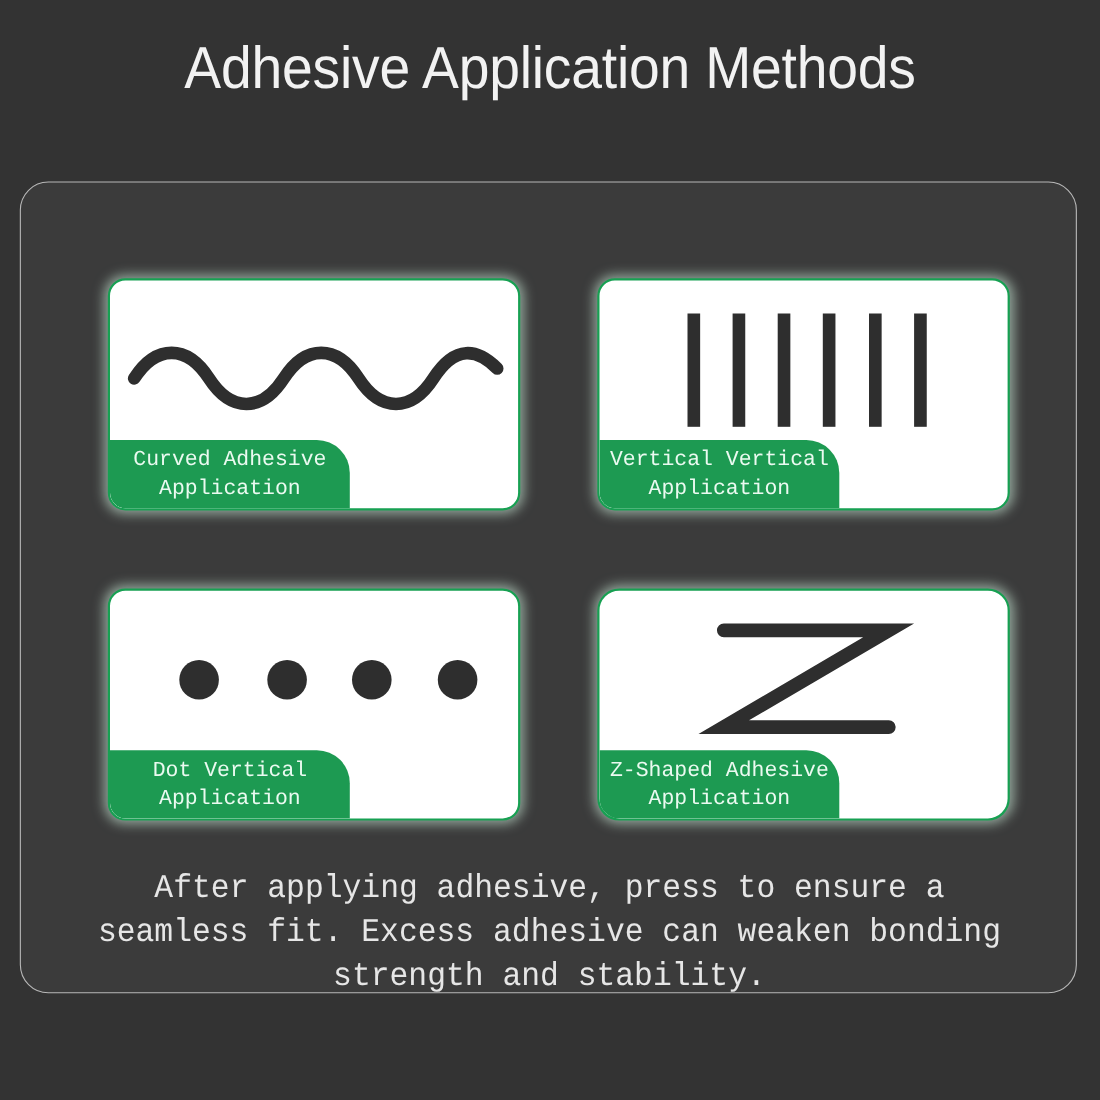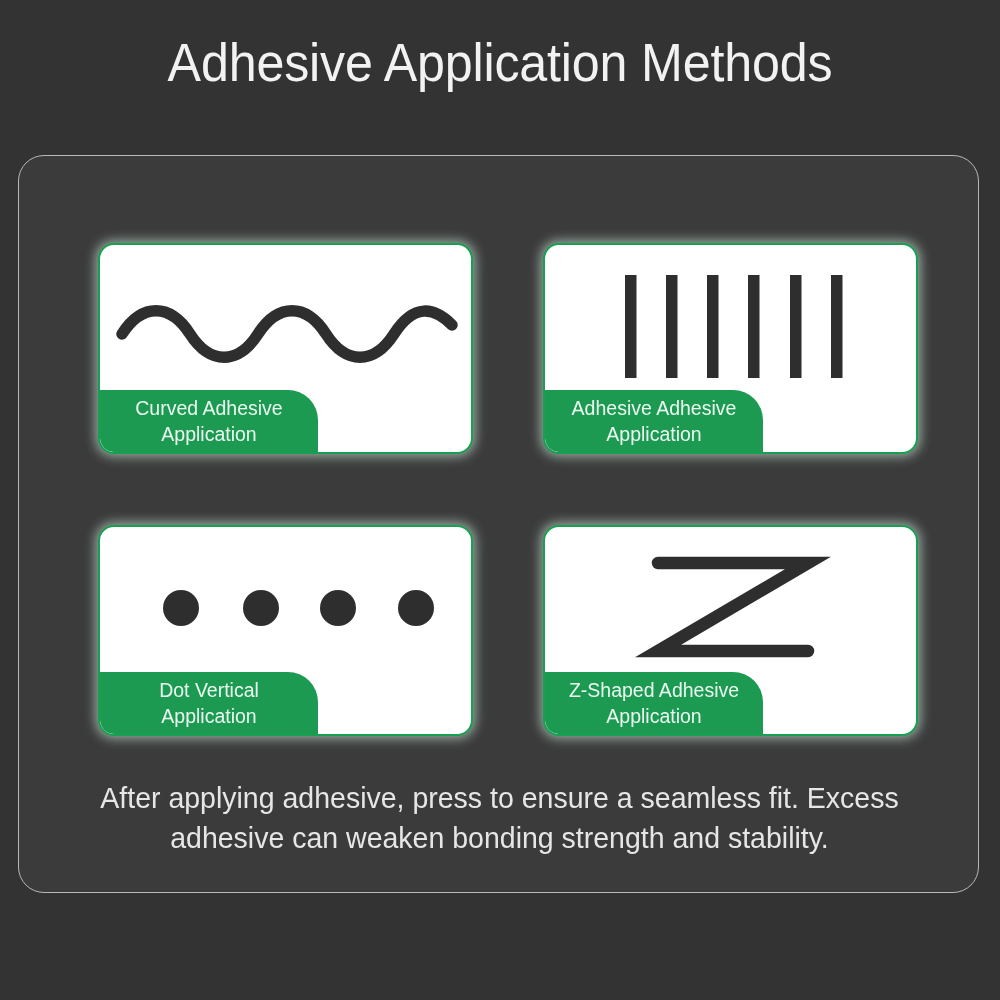--- a/index.html
+++ b/index.html
@@ -31,26 +31,27 @@
     font-stretch: condensed;
     transform: scaleX(0.93);
     transform-origin: center top;
     white-space: nowrap;
   }
 
   
   .panel {
     position: absolute;
     left: 18px;
-    top: 155px;
+    top: 165px;
     width: 961px;
     height: 738px;
     background: #3b3b3b;
     border: 1.5px solid #b8b8b8;
     border-radius: 26px;
+    font-family: Liberation Mono, monospace;
   }
 
   
   .card-grid {
     position: absolute;
     left: 79px;
     top: 87px;
     width: 820px;
     height: 493px;
   }
@@ -62,21 +63,21 @@
     background: #ffffff;
     border: 2px solid #17a052;
     border-radius: 16px;
     box-shadow: 0 0 11px 3px rgba(220, 255, 235, 0.55);
     overflow: hidden;
   }
 
   .card.pos-0 { left: 0px;   top: 0px; }
   .card.pos-1 { left: 445px; top: 0px; }
   .card.pos-2 { left: 0px;   top: 282px; }
-  .card.pos-3 { left: 445px; top: 282px; }
+  .card.pos-3 { left: 445px; top: 282px; border-radius: 20px; }
 
   
   .card-icon {
     position: absolute;
     left: 0;
     top: 0;
     width: 100%;
     height: 155px;
   }
   .card-icon svg { display: block; }
@@ -149,21 +150,21 @@
             <rect x="80" y="30" width="11.5" height="103"></rect>
             <rect x="121" y="30" width="11.5" height="103"></rect>
             <rect x="162" y="30" width="11.5" height="103"></rect>
             <rect x="203" y="30" width="11.5" height="103"></rect>
             <rect x="245" y="30" width="11.5" height="103"></rect>
             <rect x="286" y="30" width="11.5" height="103"></rect>
           </g>
         </svg>
       </div>
       <div class="card-label">
-        <span class="card-label-text"><span class="l1">Adhesive Adhesive</span><span class="l2">Application</span></span>
+        <span class="card-label-text"><span class="l1">Vertical Vertical</span><span class="l2">Application</span></span>
       </div>
     </div>
 
     <div class="card pos-2">
       <div class="card-icon">
         <svg width="375" height="155" viewBox="0 0 375 155" xmlns="http://www.w3.org/2000/svg">
           <g fill="#2e2e2e">
             <circle cx="81" cy="81" r="18"></circle>
             <circle cx="161" cy="81" r="18"></circle>
             <circle cx="238" cy="81" r="18"></circle>

